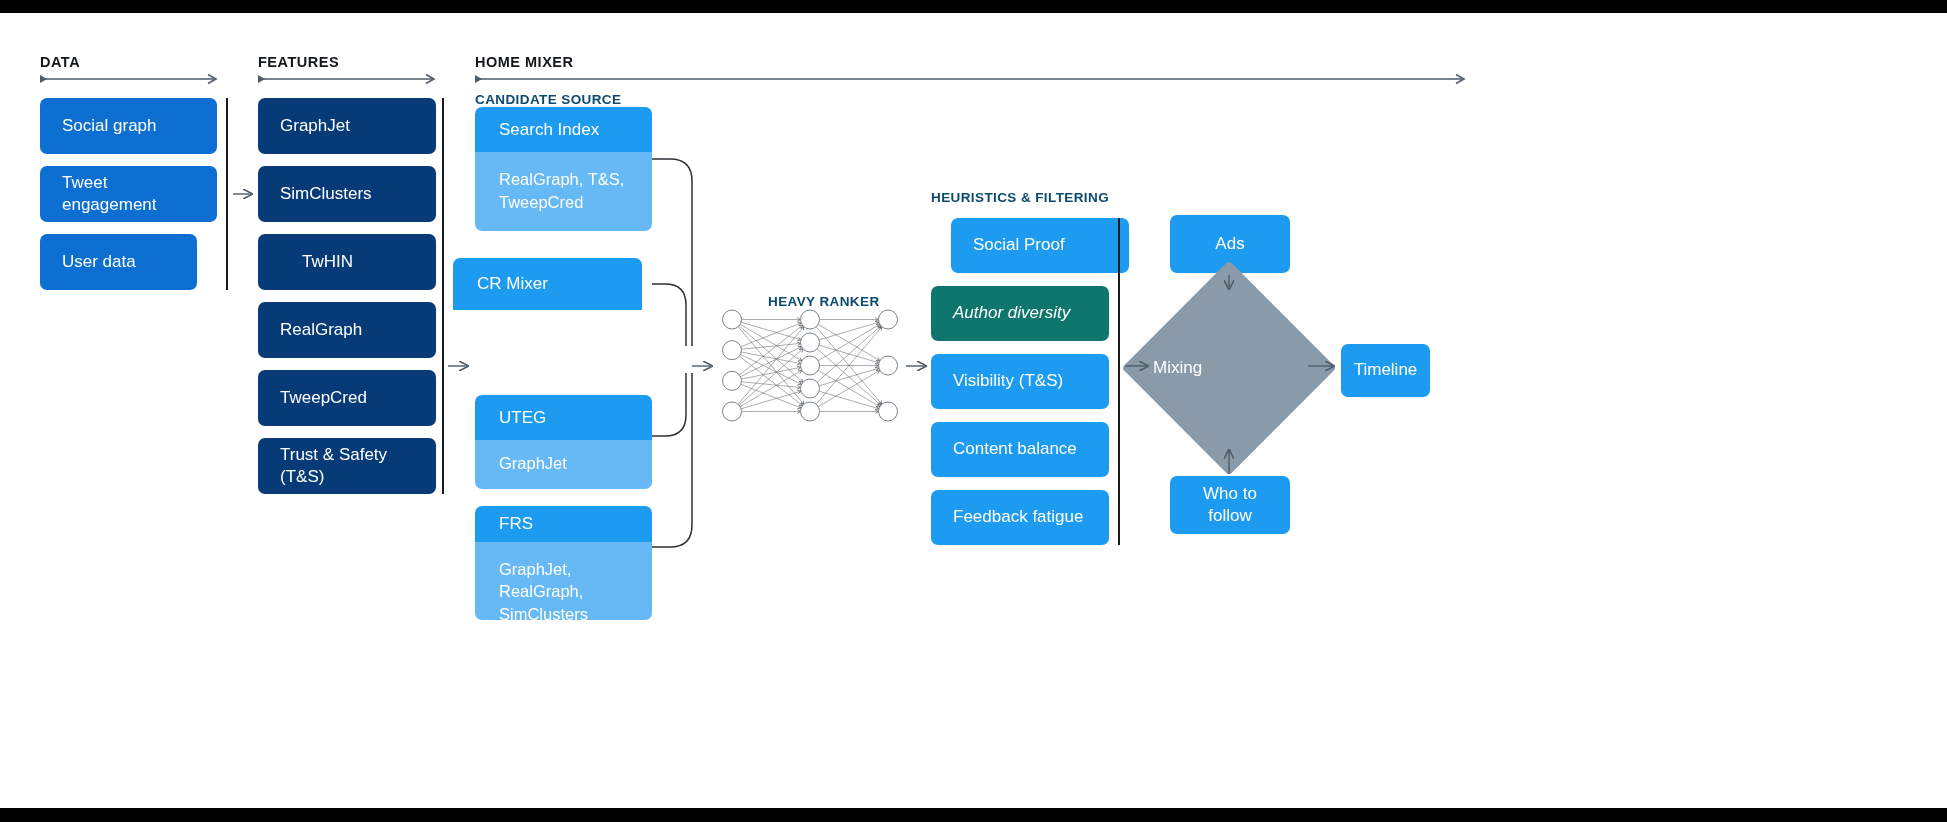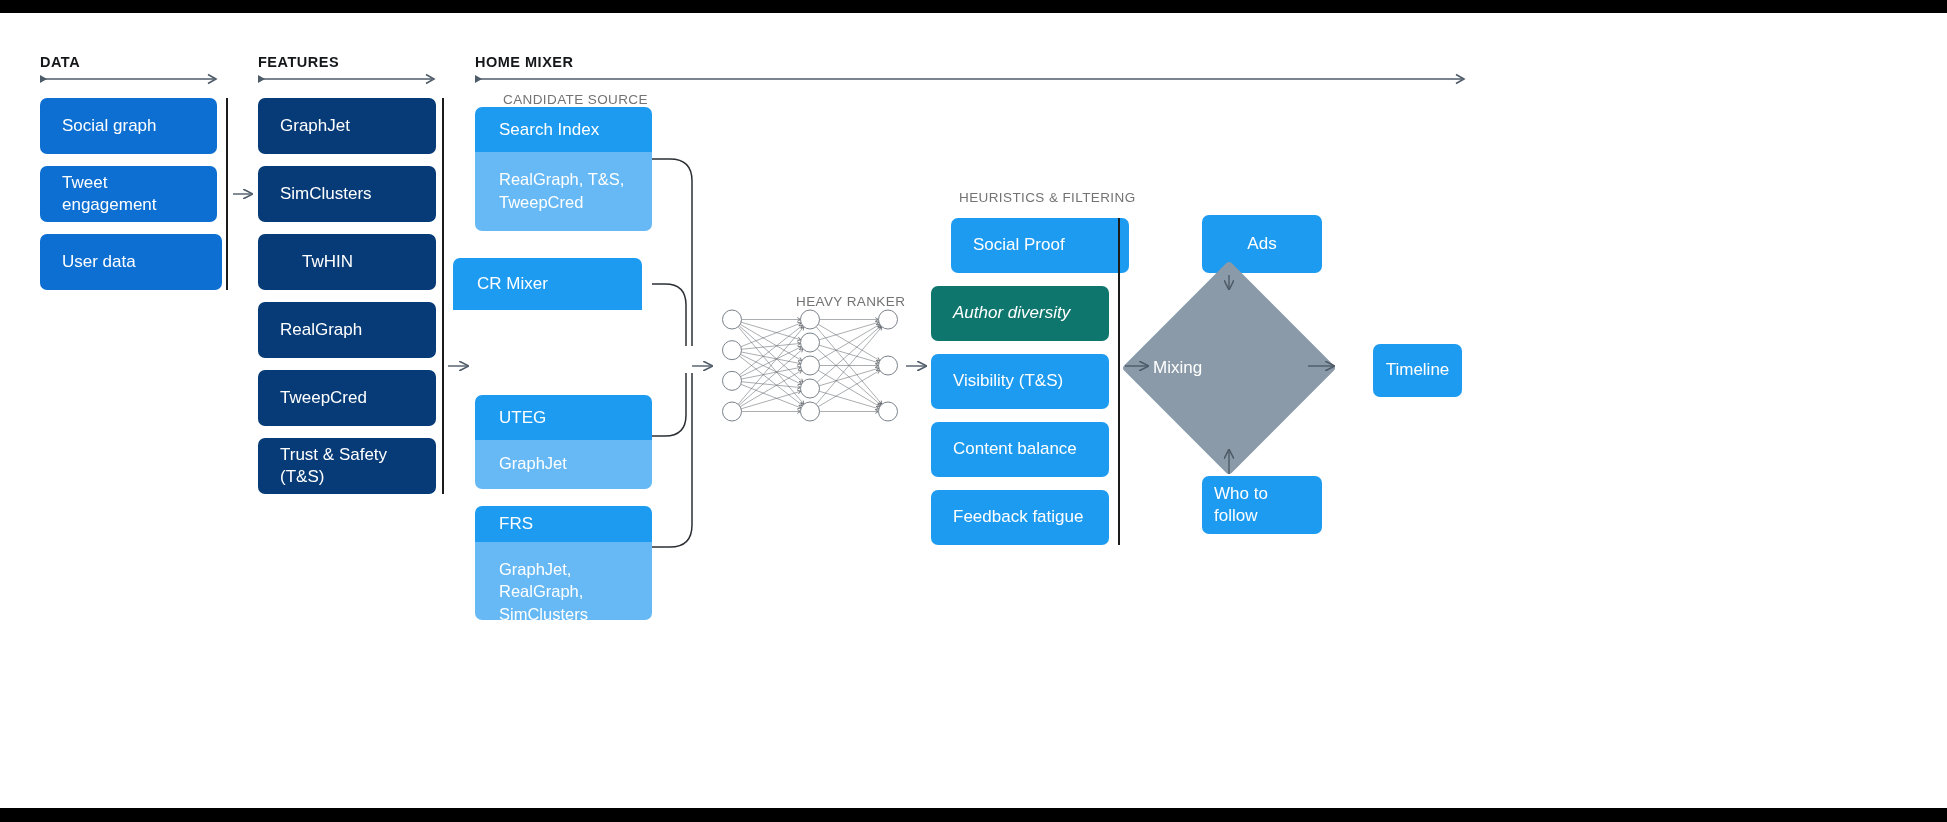--- a/index.html
+++ b/index.html
@@ -2,27 +2,27 @@
 <html><head>
 <meta charset="utf-8">
 <style>
   html,body{margin:0;padding:0;background:#000;}
   body{width:1947px;height:822px;overflow:hidden;font-family:"Liberation Sans",sans-serif;}
   .stage{position:absolute;left:0;top:13px;width:1947px;height:795px;background:#fff;}
   .bar-top{position:absolute;left:0;top:0;width:1947px;height:13px;background:#000;}
   .bar-bottom{position:absolute;left:0;top:808px;width:1947px;height:14px;background:#000;}
 
   .sec-label{position:absolute;font-size:14.5px;font-weight:700;color:#14171a;letter-spacing:.5px;}
-  .sub-label{position:absolute;font-size:13.5px;font-weight:400;color:#737373;letter-spacing:.4px;margin-left:28px;}
+  .sub-label{position:absolute;font-size:13.5px;font-weight:700;color:#0c4a6e;letter-spacing:.4px;}
 
   .axis{position:absolute;height:12px;}
   .axis svg{display:block;overflow:visible;}
 
   .box{position:absolute;border-radius:7px;display:flex;align-items:center;box-sizing:border-box;padding:0 22px;color:#fff;font-size:17px;line-height:1.3;}
-  .box.center{justify-content:center;text-align:left;margin-left:32px;}
+  .box.center{justify-content:center;text-align:center;}
 
   .card{position:absolute;border-radius:7px;overflow:hidden;display:flex;flex-direction:column;}
   .card .hd{display:flex;align-items:center;padding:0 24px;color:#fff;font-size:17px;}
   .card .bd{display:flex;align-items:flex-start;padding:16px 24px 0 24px;color:#fff;font-size:16.5px;line-height:1.35;white-space:pre-line;}
 
   .vline{position:absolute;width:1.6px;background:#1b1b1b;}
   .conn{position:absolute;left:0;top:0;width:1947px;height:795px;pointer-events:none;}
   .conn svg{display:block;overflow:visible;}
 
   .diamond{position:absolute;display:flex;align-items:center;justify-content:flex-start;}
@@ -68,21 +68,21 @@
   <div class="sub-label" style="left:475px;top:79px;">CANDIDATE SOURCE</div>
   <div class="sub-label" style="left:931px;top:177px;">HEURISTICS &amp; FILTERING</div>
   <div class="sub-label" style="left:768px;top:281px;">HEAVY RANKER</div>
 
   <div class="box" style="left:40px;top:85px;width:177px;height:56px;background:#0d6fd1;">
     <span>Social graph</span>
   </div>
   <div class="box" style="left:40px;top:153px;width:177px;height:56px;background:#0d6fd1;">
     <span>Tweet engagement</span>
   </div>
-  <div class="box" style="left:40px;top:221px;width:182px;height:56px;background:#0d6fd1;">
+  <div class="box" style="left:40px;top:221px;width:157px;height:56px;background:#0d6fd1;">
     <span>User data</span>
   </div>
 
   <div class="vline" style="left:226px;top:85px;height:192px;"></div>
 
   <div class="box" style="left:258px;top:85px;width:178px;height:56px;background:#073b77;">
     <span>GraphJet</span>
   </div>
   <div class="box" style="left:258px;top:153px;width:178px;height:56px;background:#073b77;">
     <span>SimClusters</span>

